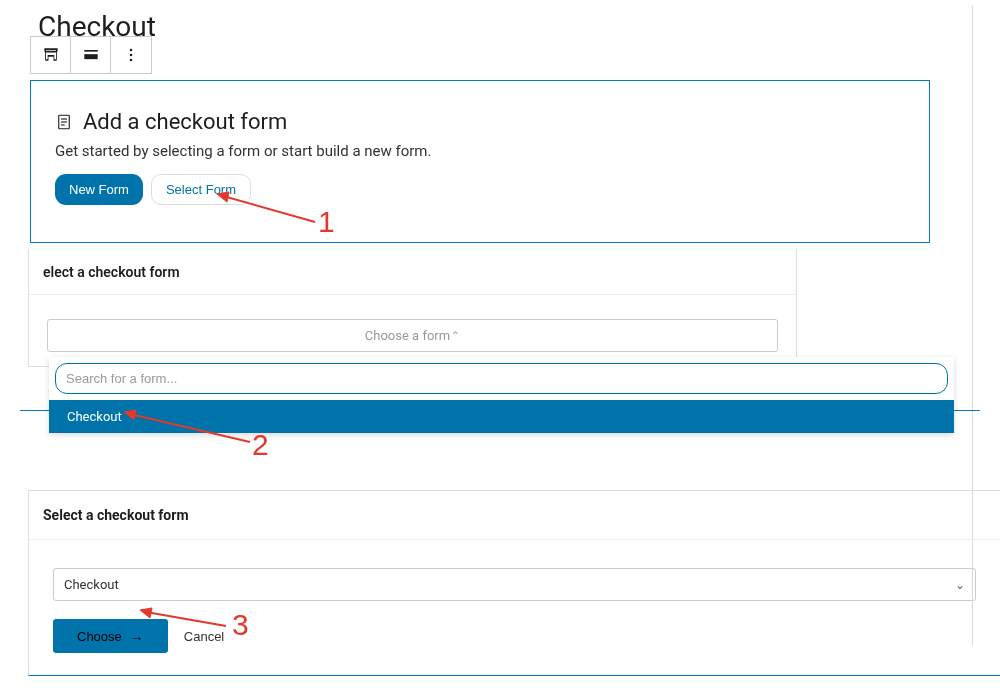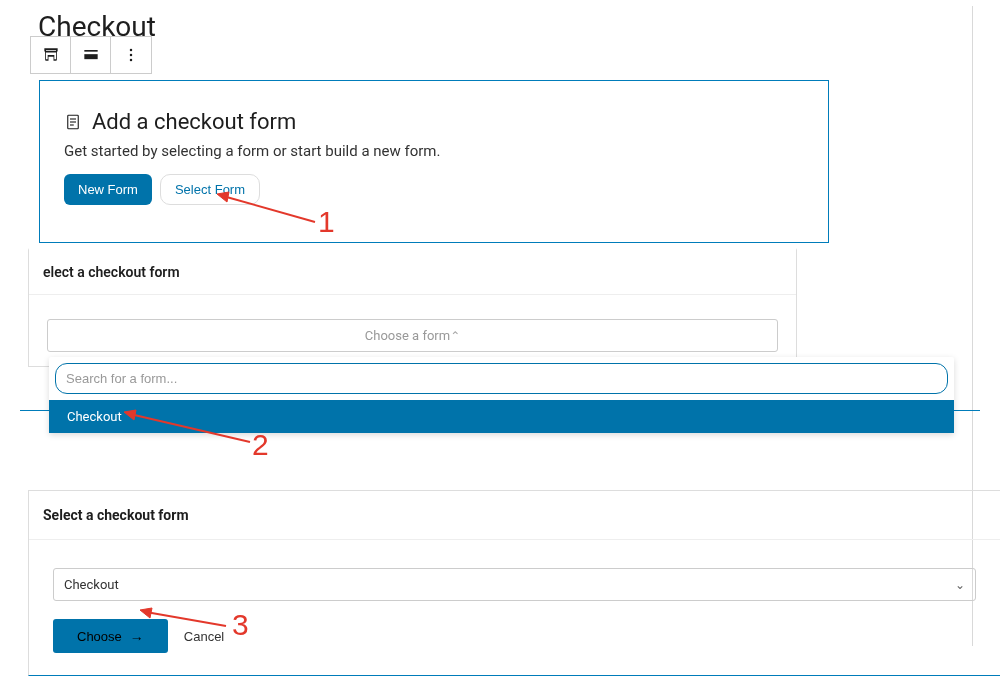--- a/index.html
+++ b/index.html
@@ -7,27 +7,27 @@
 
   .page-title { font-size: 28px; font-weight: 400; position: absolute; top: 10px; left: 38px; }
 
   .block-toolbar { position: absolute; top: 36px; left: 30px; display: flex; border: 1px solid #ccc; background: #fff; z-index: 5; }
   .block-toolbar .tb-btn { width: 40px; height: 36px; display: flex; align-items: center; justify-content: center; border-right: 1px solid #ccc; cursor: pointer; }
   .block-toolbar .tb-btn:last-child { border-right: none; }
   .block-toolbar svg { width: 20px; height: 20px; fill: #1e1e1e; }
 
   .editor-frame { position: absolute; top: 6px; left: 28px; width: 945px; height: 640px; border-right: 1px solid #d9d9d9; }
 
-  .placeholder-block { position: absolute; top: 80px; left: 30px; width: 790px; height: 163px; border: 1px solid #007cba; background: #fff; padding: 28px 24px 20px 24px; margin-left: 9px; }
+  .placeholder-block { position: absolute; top: 80px; left: 30px; width: 900px; height: 163px; border: 1px solid #007cba; background: #fff; padding: 28px 24px 20px 24px; }
   .placeholder-header { display: flex; align-items: center; gap: 10px; margin-bottom: 8px; }
   .placeholder-header svg { width: 18px; height: 18px; stroke: #1e1e1e; fill: none; stroke-width: 1.5; }
   .placeholder-title { font-size: 22px; font-weight: 400; }
   .placeholder-desc { font-size: 15px; color: #333; margin-bottom: 14px; }
   .btn-row { display: flex; gap: 8px; }
-  .btn-primary { background: #0073aa; color: #fff; border: none; padding: 8px 14px; font-size: 13px; border-radius: 6px; cursor: pointer; }
+  .btn-primary { background: #0073aa; color: #fff; border: none; padding: 8px 14px; font-size: 13px; border-radius: 11px; cursor: pointer; }
   .btn-secondary { background: #fff; color: #0073aa; border: 1px solid #ddd; padding: 4px 14px; font-size: 13px; border-radius: 10px; cursor: pointer; }
 
   .modal-section-a { position: absolute; top: 248px; left: 28px; width: 769px; border: 1px solid #ddd; border-top: 2px solid #fff; }
   .modal-header-a { padding: 14px 14px 14px 14px; font-size: 14px; font-weight: 600; border-bottom: 1px solid #eee; }
   .modal-body-a { padding: 24px 18px 14px 18px; position: relative; }
   .combo-box { border: 1px solid #ccc; border-radius: 3px; padding: 8px 10px; color: #999; font-size: 13px; display: flex; justify-content: center; align-items: center; }
   .combo-box .chev { color: #aaa; font-size: 12px; }
   .dropdown-panel { position: absolute; top: 62px; left: 20px; width: 905px; box-shadow: 0 2px 6px rgba(0,0,0,0.15); border-radius: 2px; background: #fff; z-index: 2; }
   .search-input { width: calc(100% - 12px); margin: 6px; padding: 7px 10px; border: 1px solid #0073aa; font-size: 13px; color: #333; outline: none; border-radius: 12px; }
   .search-input::placeholder { color: #999; }

